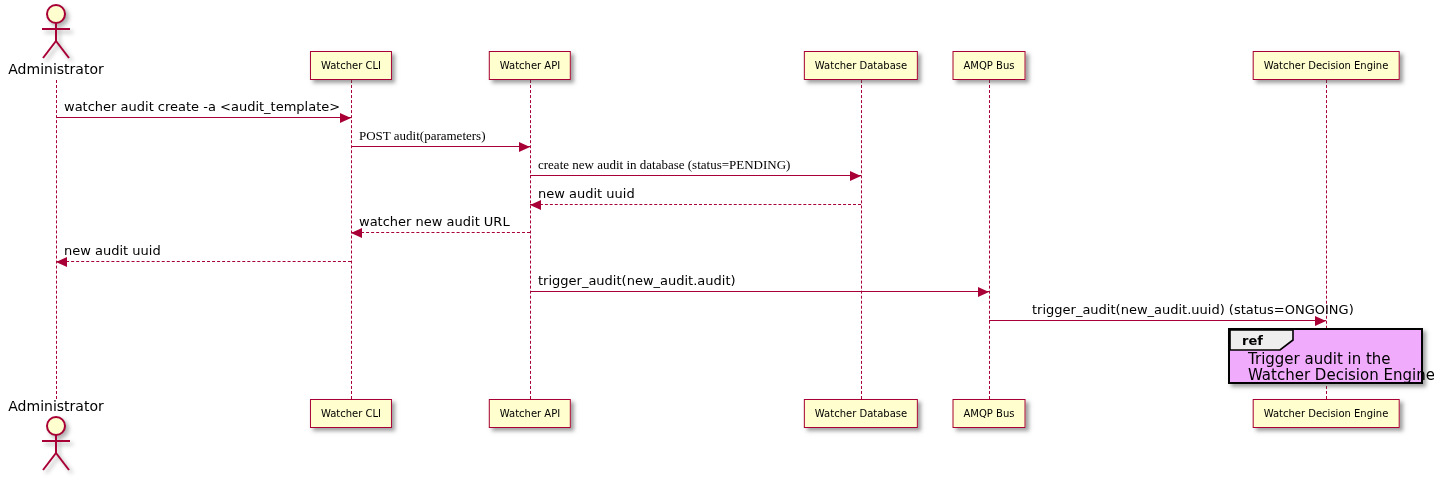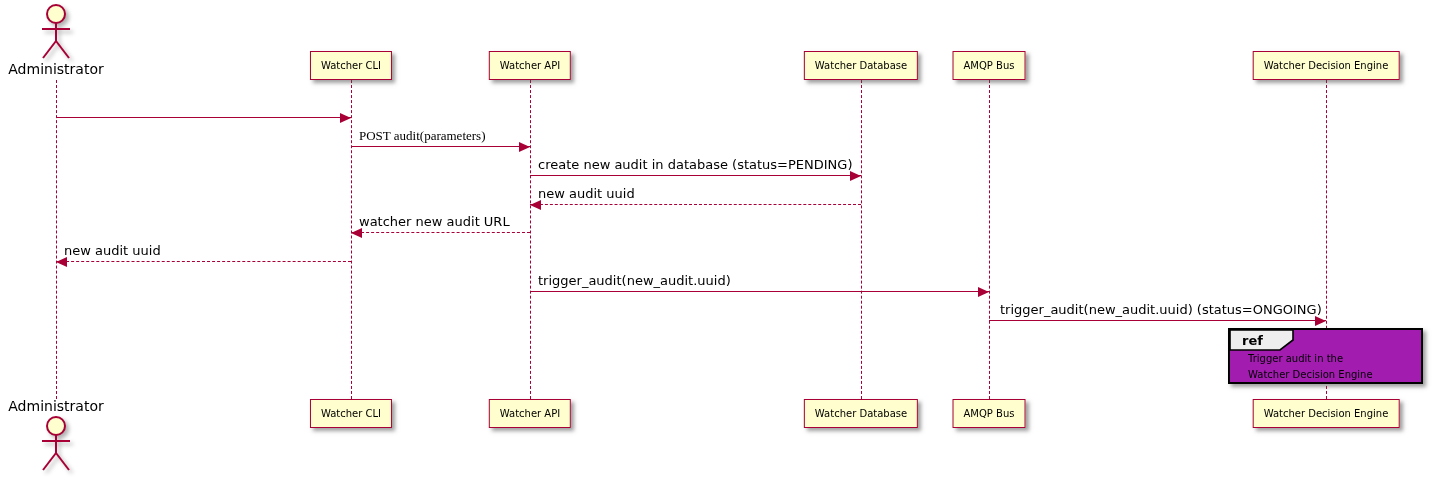--- a/index.html
+++ b/index.html
@@ -32,30 +32,30 @@
   .msg-line{position:absolute; height:0; z-index:3;}
   .msg-line.solid{border-top:1px solid var(--line);}
   .msg-line.dashed{border-top:1px dashed var(--line);}
   .msg-label{
     position:absolute; z-index:3; font-size:13px; line-height:17px; white-space:nowrap;
   }
   .arrow{position:absolute; width:0; height:0; z-index:3;}
   .arrow.right{border-top:5px solid transparent; border-bottom:5px solid transparent; border-left:11px solid var(--line);}
   .arrow.left{border-top:5px solid transparent; border-bottom:5px solid transparent; border-right:11px solid var(--line);}
   .ref-box{
-    position:absolute; z-index:5; background:#a21caf;
+    position:absolute; z-index:5; background:#f0abfc;
     border:2px solid var(--ref-border); box-shadow:3px 3px 4px rgba(80,80,80,.55);
     box-sizing:border-box;
   }
   .ref-tab{position:absolute; top:-1px; left:-1px;}
   .ref-keyword{
     position:absolute; top:1px; left:12px; font-weight:bold; font-size:13px; line-height:19px;
   }
   .ref-body{
-    position:absolute; top:21px; left:18px; right:4px; font-size:10px; line-height:16px;
+    position:absolute; top:21px; left:18px; right:4px; font-size:15px; line-height:16px;
     white-space:nowrap;
   }
 </style>
 </head>
 <body>
 
 <div class="stage" style="width: 1434px; height: 486px;">
   <div class="ref-box" style="left: 1228px; top: 328px; width: 195px; height: 56px;">
     <svg class="ref-tab" width="66" height="23" viewBox="0 0 66 23">
       <path d="M1,1 H64 V11 L51,21 H1 Z" fill="#EEEEEE" stroke="#000000" stroke-width="1.6"></path>
@@ -97,34 +97,35 @@
     <div class="pbox" style="left: 861px; top: 51px;">Watcher Database</div>
     <div class="pbox" style="left: 861px; top: 399px;">Watcher Database</div>
     <div class="lifeline" style="left: 989px; top: 80px; height: 319px;"></div>
     <div class="pbox" style="left: 989px; top: 51px;">AMQP Bus</div>
     <div class="pbox" style="left: 989px; top: 399px;">AMQP Bus</div>
     <div class="lifeline" style="left: 1326px; top: 80px; height: 319px;"></div>
     <div class="pbox" style="left: 1326px; top: 51px;">Watcher Decision Engine</div>
     <div class="pbox" style="left: 1326px; top: 399px;">Watcher Decision Engine</div>
     <div class="msg-line solid" style="left: 56px; top: 117px; width: 295px;"></div>
     <div class="arrow right" style="left: 340px; top: 112.5px;"></div>
+    <div class="msg-label" style="left: 64px; top: 98px;">watcher audit create -a &lt;audit_template&gt;</div>
     <div class="msg-line solid" style="left: 351px; top: 146px; width: 179px;"></div>
     <div class="arrow right" style="left: 519px; top: 141.5px;"></div>
     <div class="msg-label" style="left: 359px; top: 127px; font-family: Liberation Serif, serif;">POST audit(parameters)</div>
     <div class="msg-line solid" style="left: 530px; top: 175px; width: 331px;"></div>
     <div class="arrow right" style="left: 850px; top: 170.5px;"></div>
-    <div class="msg-label" style="left: 538px; top: 156px;">create new audit in database (status=PENDING)</div>
+    <div class="msg-label" style="left: 538px; top: 156px; font-family: Liberation Serif, serif;">create new audit in database (status=PENDING)</div>
     <div class="msg-line dashed" style="left: 530px; top: 204px; width: 331px;"></div>
     <div class="arrow left" style="left: 530px; top: 199.5px;"></div>
     <div class="msg-label" style="left: 538px; top: 185px;">new audit uuid</div>
     <div class="msg-line dashed" style="left: 351px; top: 232px; width: 179px;"></div>
     <div class="arrow left" style="left: 351px; top: 227.5px;"></div>
     <div class="msg-label" style="left: 359px; top: 213px;">watcher new audit URL</div>
     <div class="msg-line dashed" style="left: 56px; top: 261px; width: 295px;"></div>
     <div class="arrow left" style="left: 56px; top: 256.5px;"></div>
     <div class="msg-label" style="left: 64px; top: 242px;">new audit uuid</div>
     <div class="msg-line solid" style="left: 530px; top: 291px; width: 459px;"></div>
     <div class="arrow right" style="left: 978px; top: 286.5px;"></div>
-    <div class="msg-label" style="left: 538px; top: 272px;">trigger_audit(new_audit.uuid)</div>
+    <div class="msg-label" style="left: 538px; top: 272px;">trigger_audit(new_audit.audit)</div>
     <div class="msg-line solid" style="left: 989px; top: 320px; width: 337px;"></div>
     <div class="arrow right" style="left: 1315px; top: 315.5px;"></div>
-    <div class="msg-label" style="left: 1000px; top: 301px;">trigger_audit(new_audit.uuid) (status=ONGOING)</div>
+    <div class="msg-label" style="left: 1032px; top: 301px;">trigger_audit(new_audit.uuid) (status=ONGOING)</div>
   </div>
 
 </body></html>

